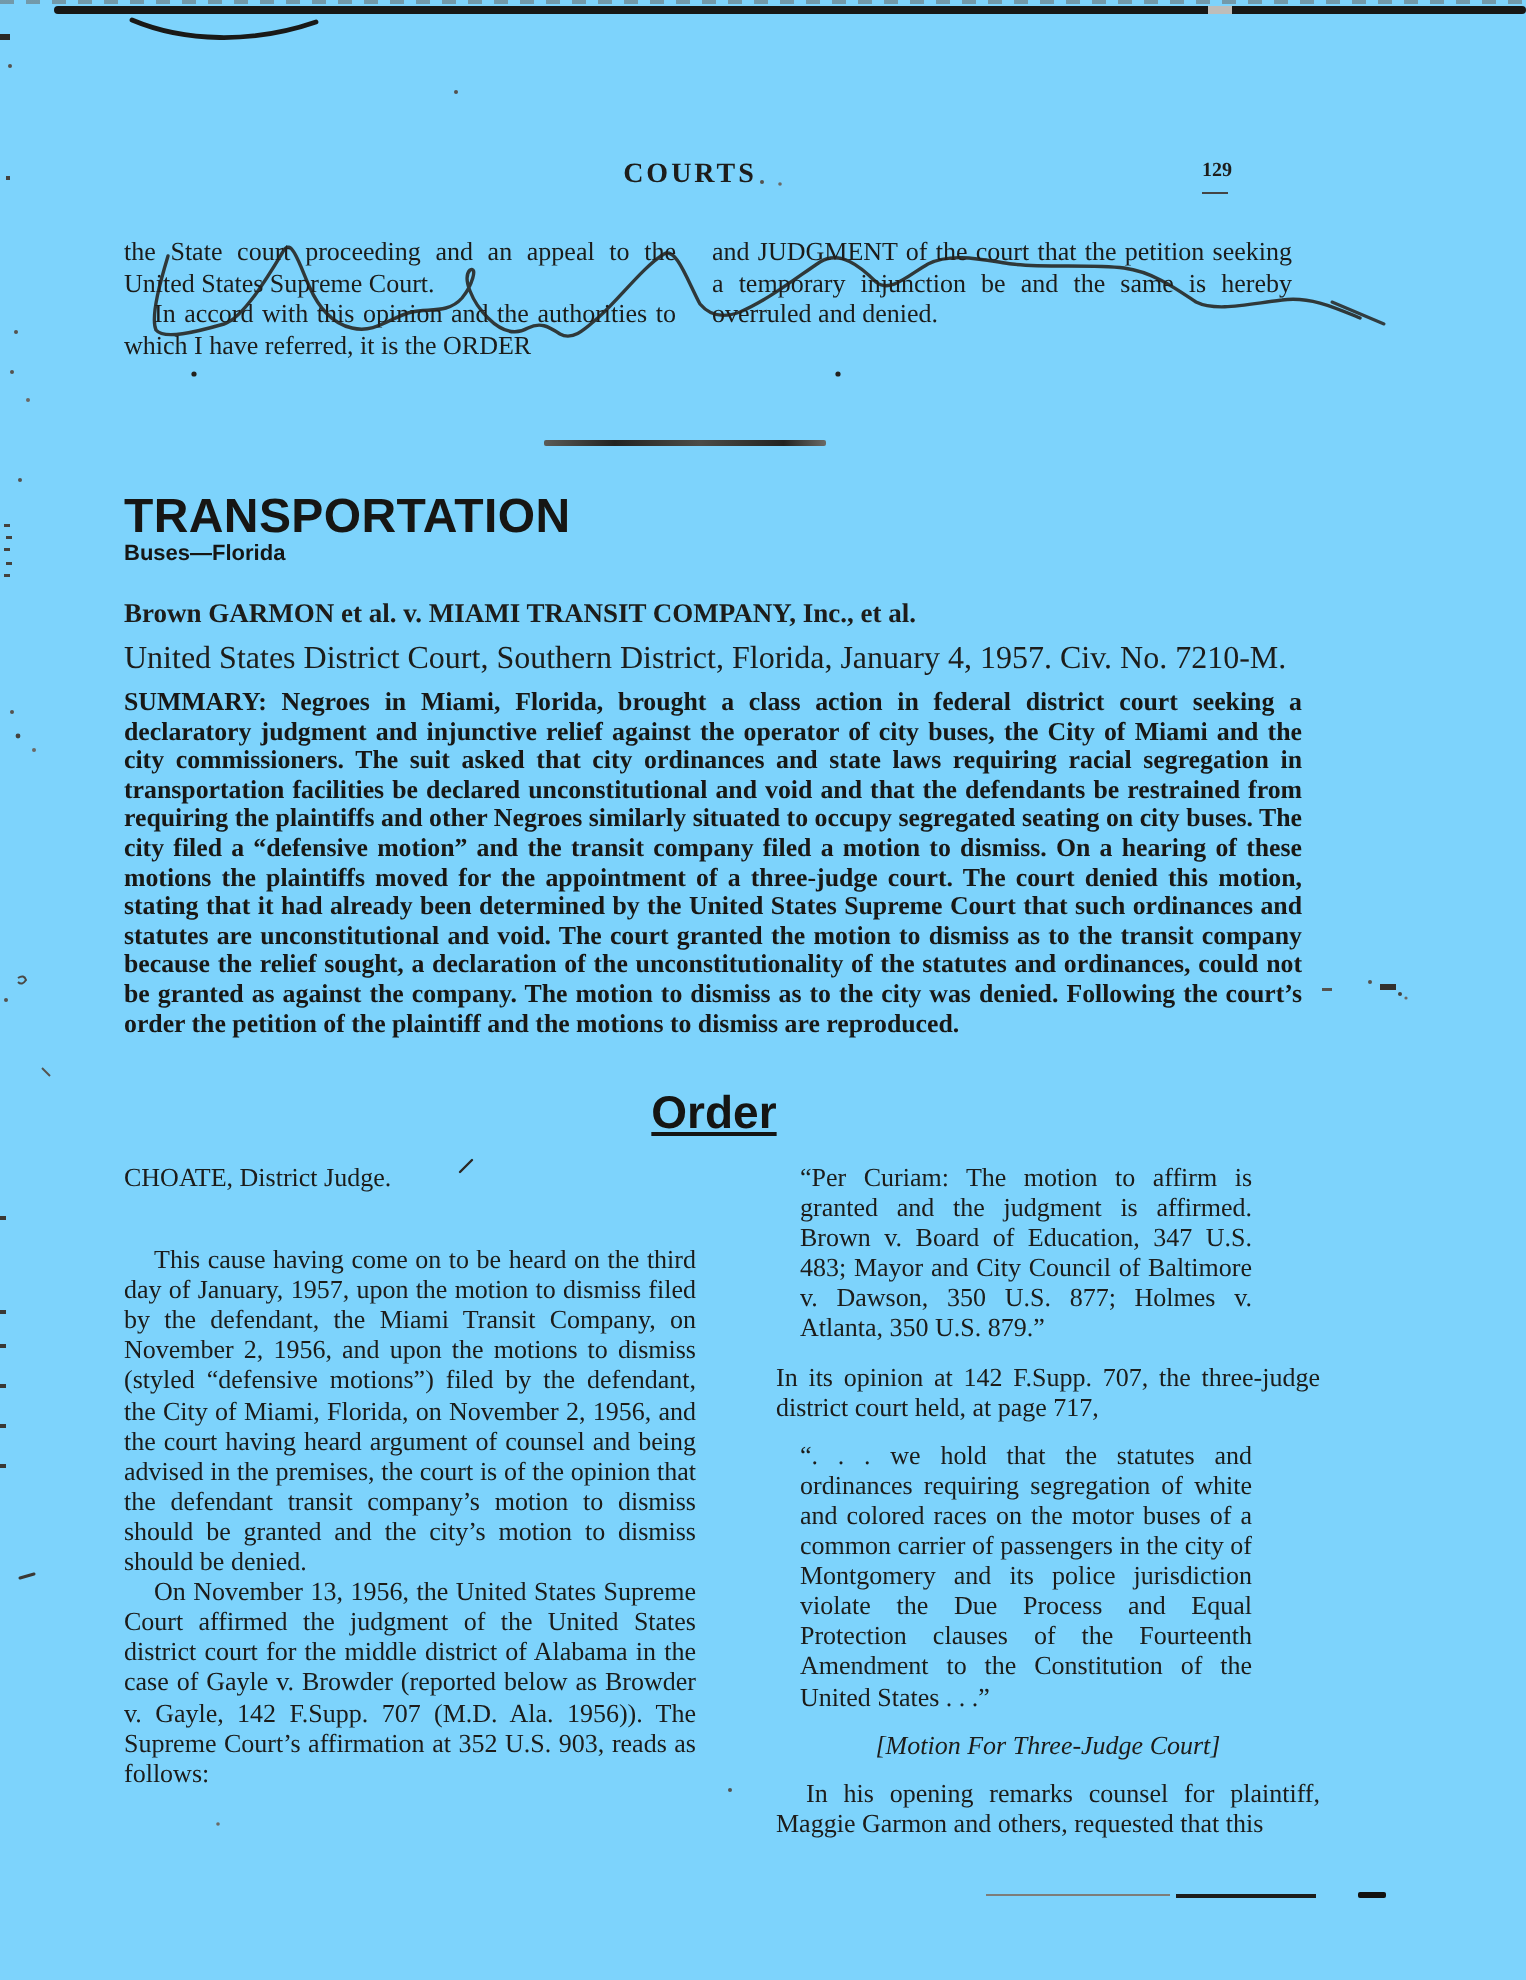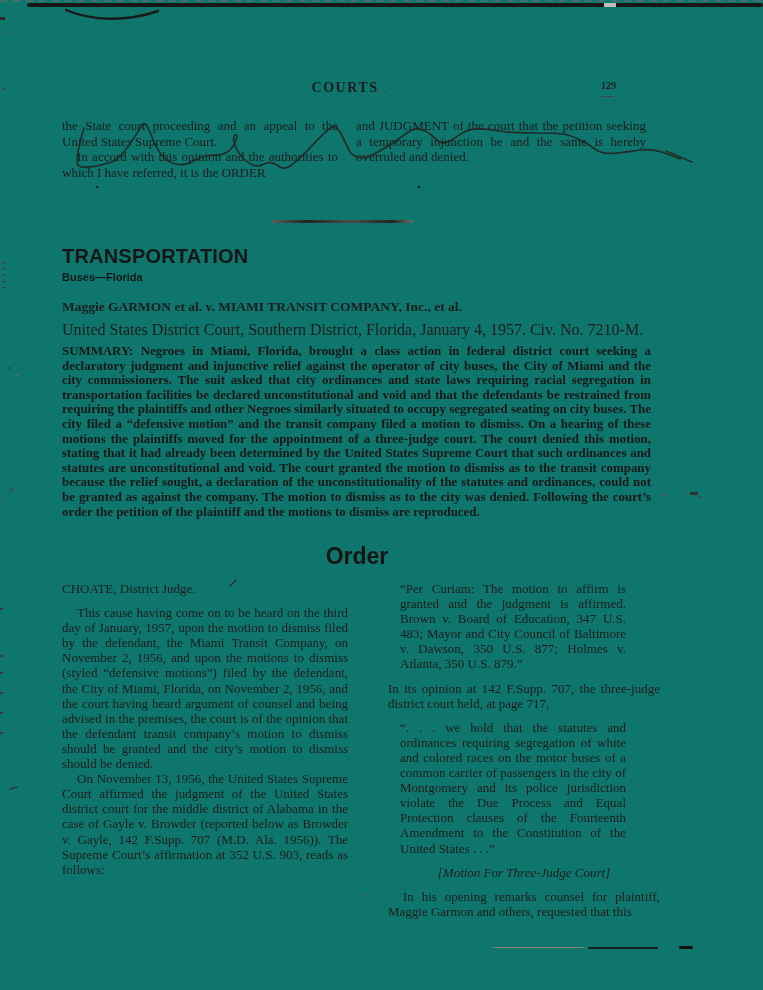--- a/index.html
+++ b/index.html
@@ -1,17 +1,17 @@
 <!DOCTYPE html>
 <html><head>
 <meta charset="utf-8">
 <style>
   html,body{margin:0;padding:0;}
   body{width:763px;height:990px;background:#e9e8e4;font-family:"Liberation Serif",serif;}
-  .page{position:relative;width:763px;height:990px;background:#0f766e;overflow:hidden;color:#1d1d1b;}
+  .page{position:relative;width:763px;height:990px;background:#7dd3fc;overflow:hidden;color:#1d1d1b;}
 
   
   .edge-dotted{position:absolute;top:0;left:0;right:0;height:2px;
     background:repeating-linear-gradient(90deg,#6a6a66 0 7px,transparent 7px 13px);opacity:.55;}
   .edge-line{position:absolute;top:3px;left:27px;right:0;height:4px;background:#171715;border-radius:2px;}
   .edge-gap{position:absolute;top:3px;left:604px;width:12px;height:4px;background:rgba(247,246,242,.75);}
 
   
   .header-title{position:absolute;top:80px;left:62px;width:566px;text-align:center;
     font-weight:bold;font-size:14px;letter-spacing:1.5px;}
@@ -24,36 +24,36 @@
   p{margin:0;}
 
   .cols-top{position:absolute;top:118px;left:62px;width:584px;display:flex;gap:18px;}
   .cols-top .col-l{width:276px;font-family:Liberation Serif, serif;}
   .cols-top .col-r{width:290px;}
 
   .divider{position:absolute;top:220px;left:272px;width:141px;height:2.5px;border-radius:1px;
     background:linear-gradient(90deg,#5b5b57,#232321 25%,#4c4c48 55%,#232321 85%,#6a6a66);}
 
   .h-transport{position:absolute;top:245px;left:62px;font-family:"Liberation Sans",sans-serif;
-    font-weight:bold;font-size:20px;letter-spacing:.2px;color:#161614;}
+    font-weight:bold;font-size:24px;letter-spacing:.2px;color:#161614;}
   .h-buses{position:absolute;top:271px;left:62px;font-family:"Liberation Sans",sans-serif;
     font-weight:bold;font-size:11px;color:#161614;}
   .case-title{position:absolute;top:299px;left:62px;font-weight:bold;font-size:13.5px;}
   .court-line{position:absolute;top:321px;left:62px;font-size:16px;}
   .summary{position:absolute;top:344px;left:62px;width:589px;font-weight:bold;
     font-size:12.9px;line-height:14.6px;text-align:justify;color:#181816;}
 
   .order-heading{position:absolute;top:543px;left:62px;width:590px;text-align:center;
-    font-family:"Liberation Sans",sans-serif;font-weight:bold;font-size:23px;color:#151513;}
+    font-family:"Liberation Sans",sans-serif;font-weight:bold;font-size:23px;color:#151513;text-decoration:underline;}
 
   .cols-order{position:absolute;top:581px;left:62px;width:598px;display:flex;gap:40px;}
   .cols-order .col-l{width:286px;}
   .cols-order .col-r{width:272px;}
   .cols-order .bodytext{line-height:15.1px;}
-  .judge-line{margin-bottom:9px;text-align:left;}
+  .judge-line{margin-bottom:26px;text-align:left;}
   .quote{margin:0 34px 9px 12px;}
   .mb9{margin-bottom:9px;}
   .bracket-heading{font-style:italic;margin-bottom:9px;text-align:center;}
 
   
   .bline1{position:absolute;top:947px;left:493px;width:92px;height:1px;background:#7d7d79;}
   .bline2{position:absolute;top:947px;left:588px;width:70px;height:1.6px;background:#1d1d1b;}
   .bline3{position:absolute;top:946px;left:679px;width:14px;height:2.6px;background:#121210;border-radius:1px;}
 
   .artifact-svg{position:absolute;top:0;left:0;width:763px;height:990px;pointer-events:none;}
@@ -78,21 +78,21 @@
     </div>
     <div class="col-r">
       <p class="bodytext">and JUDGMENT of the court that the petition seeking a temporary injunction be and the same is hereby overruled and denied.</p>
     </div>
   </div>
 
   <div class="divider"></div>
 
   <div class="h-transport">TRANSPORTATION</div>
   <div class="h-buses">Buses—Florida</div>
-  <div class="case-title">Maggie GARMON et al. v. MIAMI TRANSIT COMPANY, Inc., et al.</div>
+  <div class="case-title">Brown GARMON et al. v. MIAMI TRANSIT COMPANY, Inc., et al.</div>
   <div class="court-line">United States District Court, Southern District, Florida, January 4, 1957.  Civ. No. 7210-M.</div>
   <div class="summary">SUMMARY: Negroes in Miami, Florida, brought a class action in federal district court seeking a declaratory judgment and injunctive relief against the operator of city buses, the City of Miami and the city commissioners. The suit asked that city ordinances and state laws requiring racial segregation in transportation facilities be declared unconstitutional and void and that the defendants be restrained from requiring the plaintiffs and other Negroes similarly situated to occupy segregated seating on city buses. The city filed a “defensive motion” and the transit company filed a motion to dismiss. On a hearing of these motions the plaintiffs moved for the appointment of a three-judge court. The court denied this motion, stating that it had already been determined by the United States Supreme Court that such ordinances and statutes are unconstitutional and void. The court granted the motion to dismiss as to the transit company because the relief sought, a declaration of the unconstitutionality of the statutes and ordinances, could not be granted as against the company. The motion to dismiss as to the city was denied. Following the court’s order the petition of the plaintiff and the motions to dismiss are reproduced.</div>
 
   <div class="order-heading">Order</div>
 
   <div class="cols-order">
     <div class="col-l">
       <p class="bodytext judge-line">CHOATE, District Judge.</p>
       <p class="bodytext indent">This cause having come on to be heard on the third day of January, 1957, upon the motion to dismiss filed by the defendant, the Miami Transit Company, on November 2, 1956, and upon the motions to dismiss (styled “defensive motions”) filed by the defendant, the City of Miami, Florida, on November 2, 1956, and the court having heard argument of counsel and being advised in the premises, the court is of the opinion that the defendant transit company’s motion to dismiss should be granted and the city’s motion to dismiss should be denied.</p>
       <p class="bodytext indent">On November 13, 1956, the United States Supreme Court affirmed the judgment of the United States district court for the middle district of Alabama in the case of Gayle v. Browder (reported below as Browder v. Gayle, 142 F.Supp. 707 (M.D. Ala. 1956)). The Supreme Court’s affirmation at 352 U.S. 903, reads as follows:</p>

